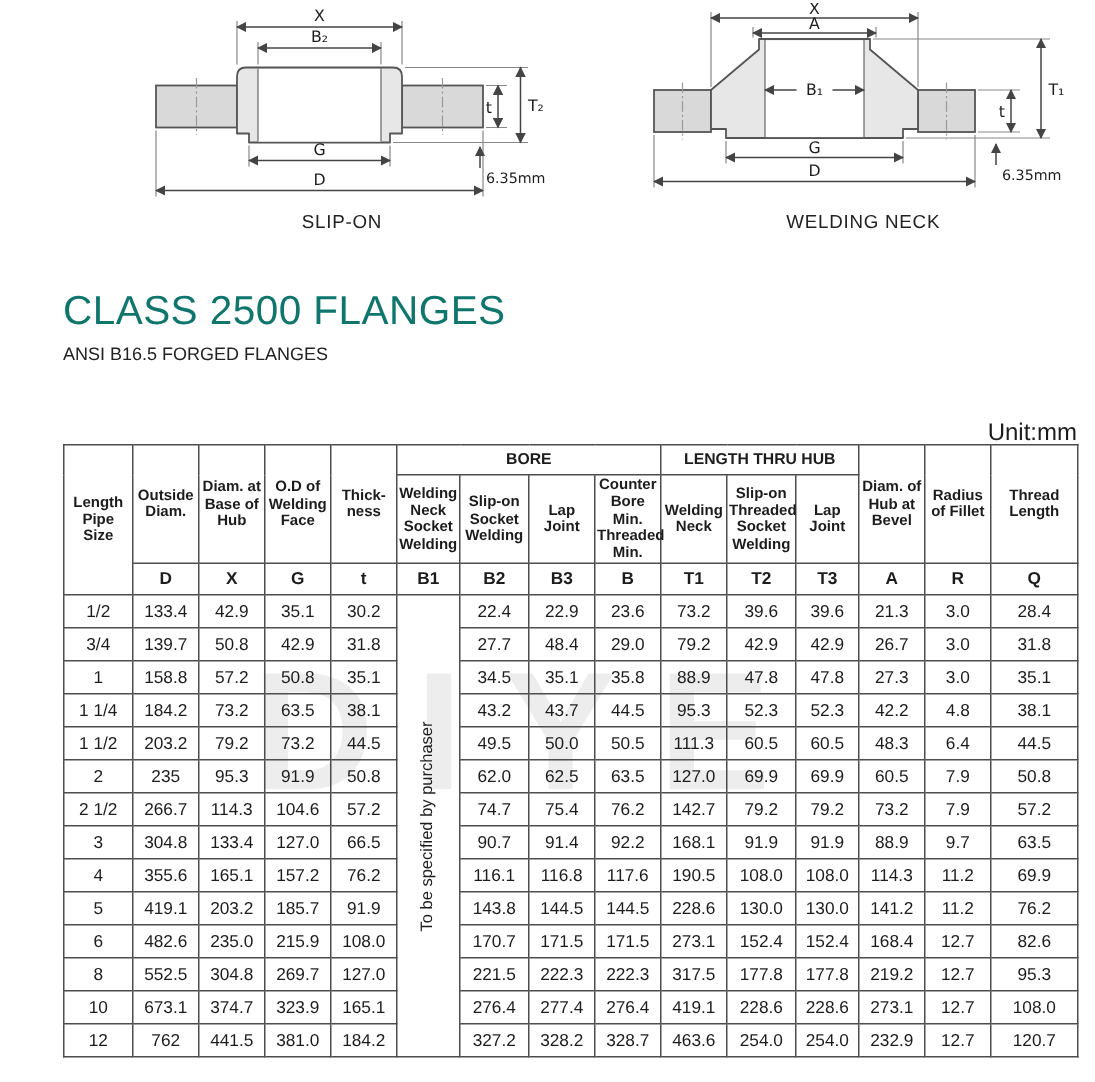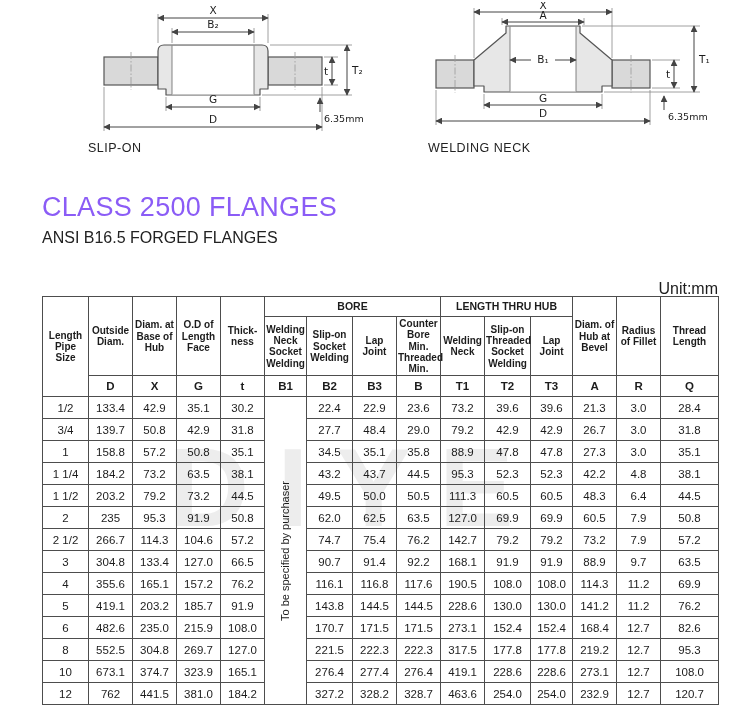--- a/index.html
+++ b/index.html
@@ -4,35 +4,35 @@
 <style>
   html,body{margin:0;padding:0}
   body{
     width:730px;height:721px;background:#fff;position:relative;overflow:hidden;
     font-family:"Liberation Sans","DejaVu Sans",sans-serif;color:#1c1c1c;
   }
   .abs{position:absolute}
   
   #diag-slipon{left:88px;top:2px}
   #diag-wn{left:428px;top:2px}
-  .caption{position:absolute;top:141px;font-size:12.5px;letter-spacing:.5px;color:#222}
+  .caption{position:absolute;top:141px;text-align:center;font-size:12.5px;letter-spacing:.5px;color:#222}
   #cap-slipon{left:88px;width:280px}
   #cap-wn{left:428px;width:295px}
   .metal{fill:#e7e7e7;stroke:#555;stroke-width:1.2;stroke-linejoin:round}
   .stub{fill:#d9d9d9;stroke:#555;stroke-width:1.2}
   .borefill{fill:#ffffff;stroke:none}
   .boreline{stroke:#666;stroke-width:.8}
   .dim{stroke:#444;stroke-width:1;fill:none}
   .ext{stroke:#888;stroke-width:.8}
   .cl{stroke:#999;stroke-width:.8;stroke-dasharray:7 2 1.5 2}
   .lbl{font-size:10.5px;fill:#1c1c1c;font-family:"DejaVu Sans",sans-serif}
   .lblsm{font-size:9.5px;fill:#1c1c1c;font-family:"DejaVu Sans",sans-serif}
   
-  #title{position:absolute;left:42px;top:192px;font-size:27px;letter-spacing:.3px;color:#8b5cf6}
-  #subtitle{position:absolute;left:42px;top:229px;font-size:16px;color:#222}
+  #title{position:absolute;left:42px;top:192px;font-size:27px;letter-spacing:.3px;color:#0f766e}
+  #subtitle{position:absolute;left:42px;top:229px;font-size:12px;color:#222}
   #unit{position:absolute;left:42px;top:280px;width:676px;text-align:right;font-size:16px}
   
   #watermark{position:absolute;left:25px;top:423px;width:660px;text-align:center;z-index:0;
     font-size:112px;font-weight:bold;letter-spacing:28px;color:rgba(125,125,125,.14);
     font-family:Liberation Sans, sans-serif;pointer-events:none}
   
   table{position:absolute;left:42px;top:296px;width:676px;border-collapse:collapse;
     table-layout:fixed;z-index:1;background:transparent}
   th,td{border:1px solid #4d4d4d;text-align:center;vertical-align:middle;padding:0 1px;background:transparent}
   thead th{font-weight:bold;font-size:10px;line-height:1.13;padding:1px}
@@ -174,21 +174,21 @@
       <col style="width:42px">
     <col style="width:44px">
       <col style="width:44px">
       <col style="width:58px">
   </colgroup>
   <thead>
     <tr class="grprow">
       <th rowspan="3">Length Pipe Size</th>
       <th rowspan="2">Outside Diam.</th>
       <th rowspan="2">Diam. at Base of Hub</th>
-      <th rowspan="2">O.D of Length Face</th>
+      <th rowspan="2">O.D of Welding Face</th>
       <th rowspan="2">Thick-ness</th>
       <th colspan="4" class="grp">BORE</th>
       <th colspan="3" class="grp">LENGTH THRU HUB</th>
       <th rowspan="2">Diam. of Hub at Bevel</th>
       <th rowspan="2">Radius of Fillet</th>
       <th rowspan="2">Thread Length</th>
     </tr>
     <tr>
       <th>Welding Neck Socket Welding</th>
       <th>Slip-on Socket Welding</th>

